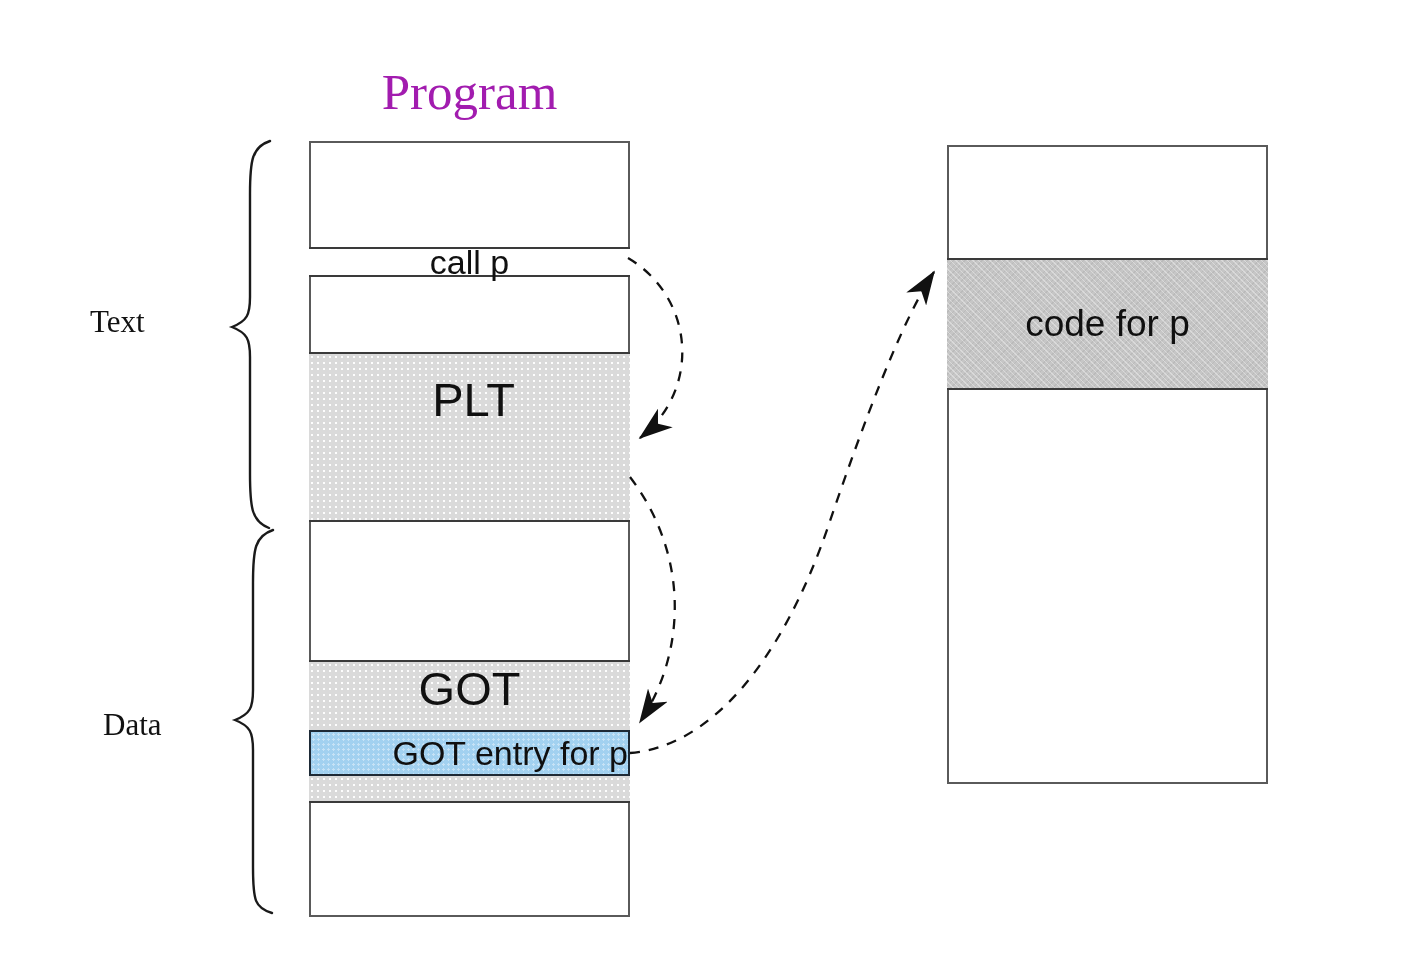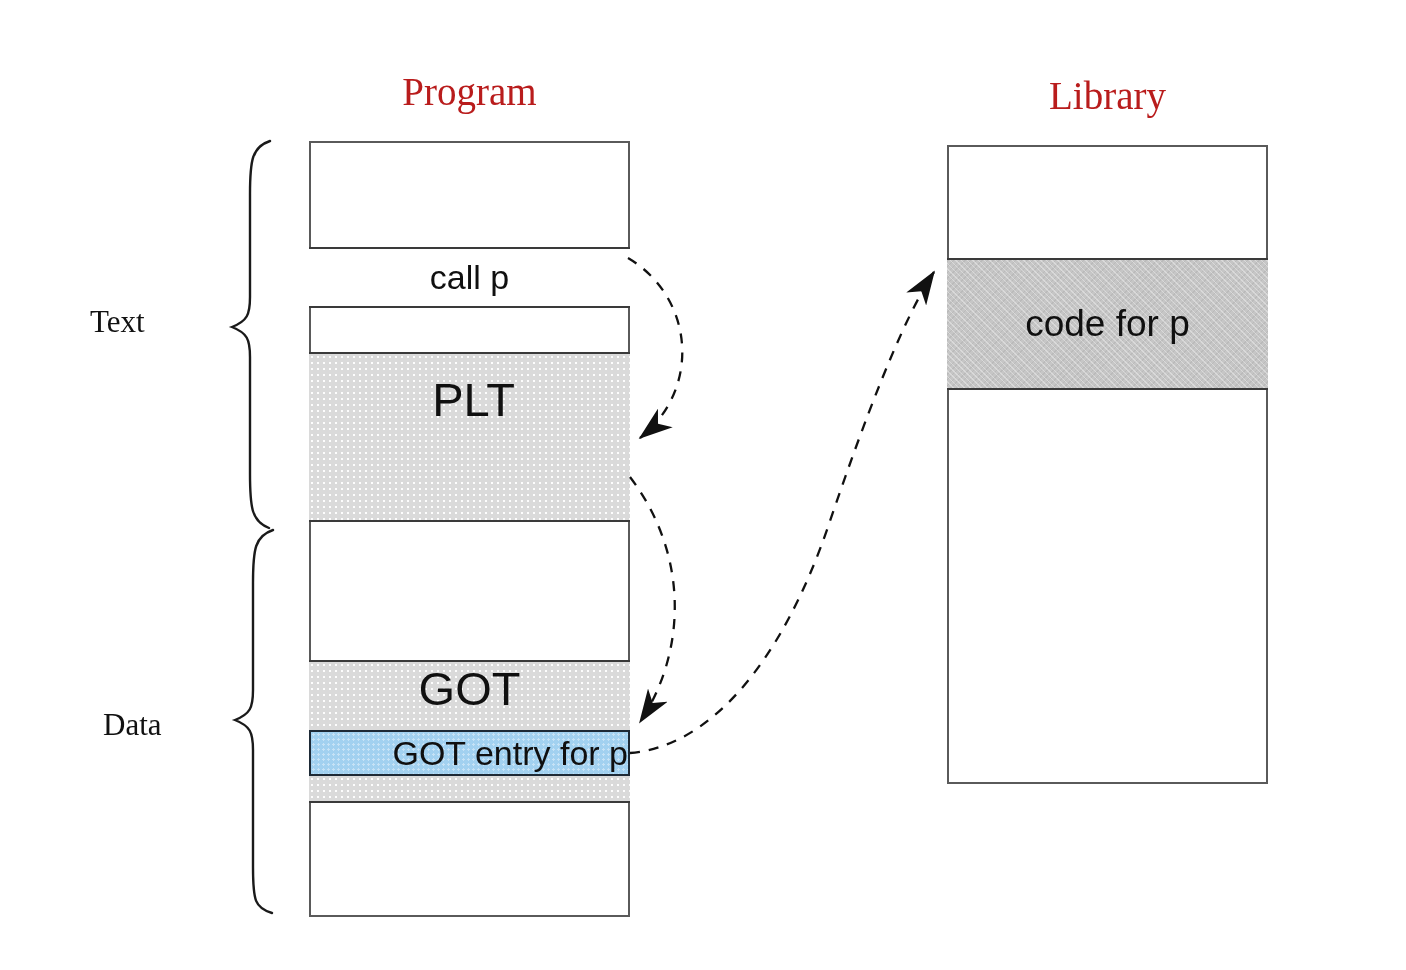--- a/index.html
+++ b/index.html
@@ -7,21 +7,21 @@
     position:relative;
     width:1406px;height:970px;
     background:#ffffff;
     font-family:"Liberation Sans", sans-serif;
     overflow:hidden;
   }
   .abs{position:absolute;box-sizing:border-box;}
   .serif{font-family:"Liberation Serif", serif;color:#111;}
   .col-title{
     width:321px;text-align:center;
-    font-size:39px;line-height:52px;color:#b91c1c;
+    font-size:51px;line-height:52px;color:#a21caf;
   }
   .region-label{font-size:31px;line-height:50px;color:#111;}
   .memtext{color:#101010;}
   .box{
     border:2px solid #5a5a5a;
     background:#ffffff;
   }
   .row-borders{border-top:2px solid #3a3a3a;border-bottom:2px solid #3a3a3a;}
   .dotgray{
     background-color:var(--section-gray,#dadada);
@@ -42,28 +42,27 @@
   }
   .center-text{display:flex;align-items:center;justify-content:center;}
   svg.overlay{position:absolute;left:0;top:0;pointer-events:none;}
 </style>
 </head>
 <body>
 
 <div id="canvas">
 
   <div class="abs serif col-title" style="left:309px;top:66px;">Program</div>
-  <div class="abs serif col-title" style="left:947px;top:70px;">Library</div>
 
   <div class="abs serif region-label" style="left:90px;top:297px;">Text</div>
   <div class="abs serif region-label" style="left:103px;top:700px;">Data</div>
 
   <div class="abs box" style="left:309px;top:141px;width:321px;height:776px;"></div>
 
-  <div class="abs row-borders center-text" style="left:309px;top:247px;width:321px;height:61px;background:#fff;">
+  <div class="abs row-borders center-text" style="left:309px;top:247px;width:321px;height:30px;background:#fff;">
     <span class="memtext" style="font-size:34px;">call p</span>
   </div>
 
   <div class="abs row-borders dotgray" style="left:309px;top:352px;width:321px;height:170px;padding-left:8px;">
     <div class="center-text" style="height:90px;">
       <span class="memtext" style="font-size:47px;">PLT</span>
     </div>
   </div>
 
 

